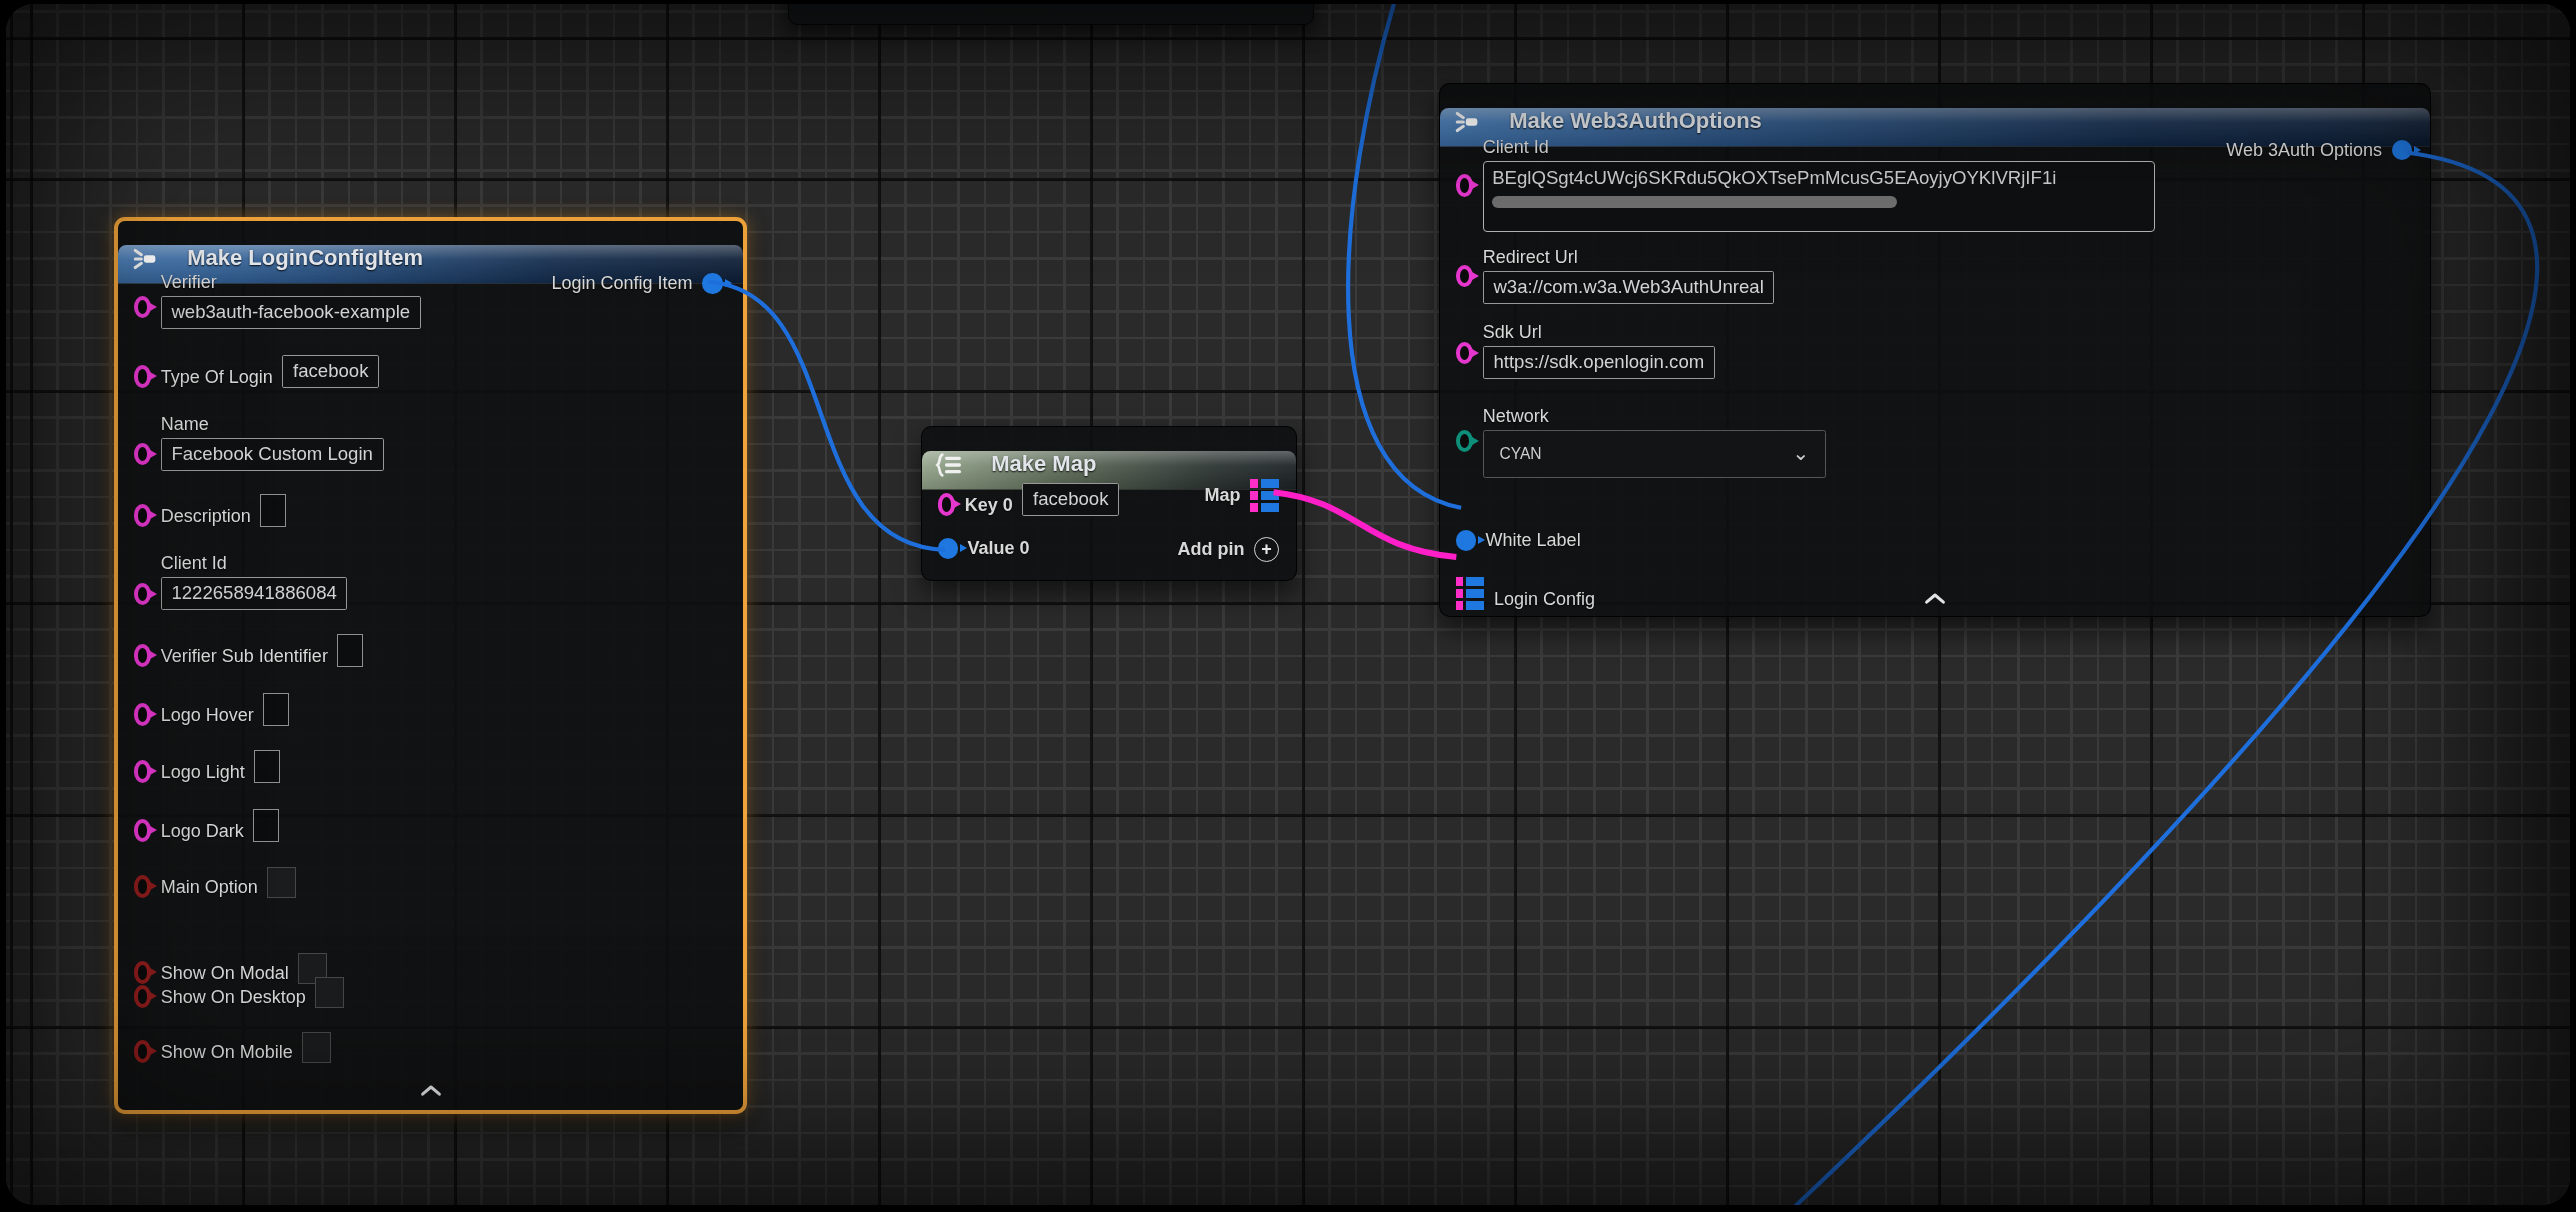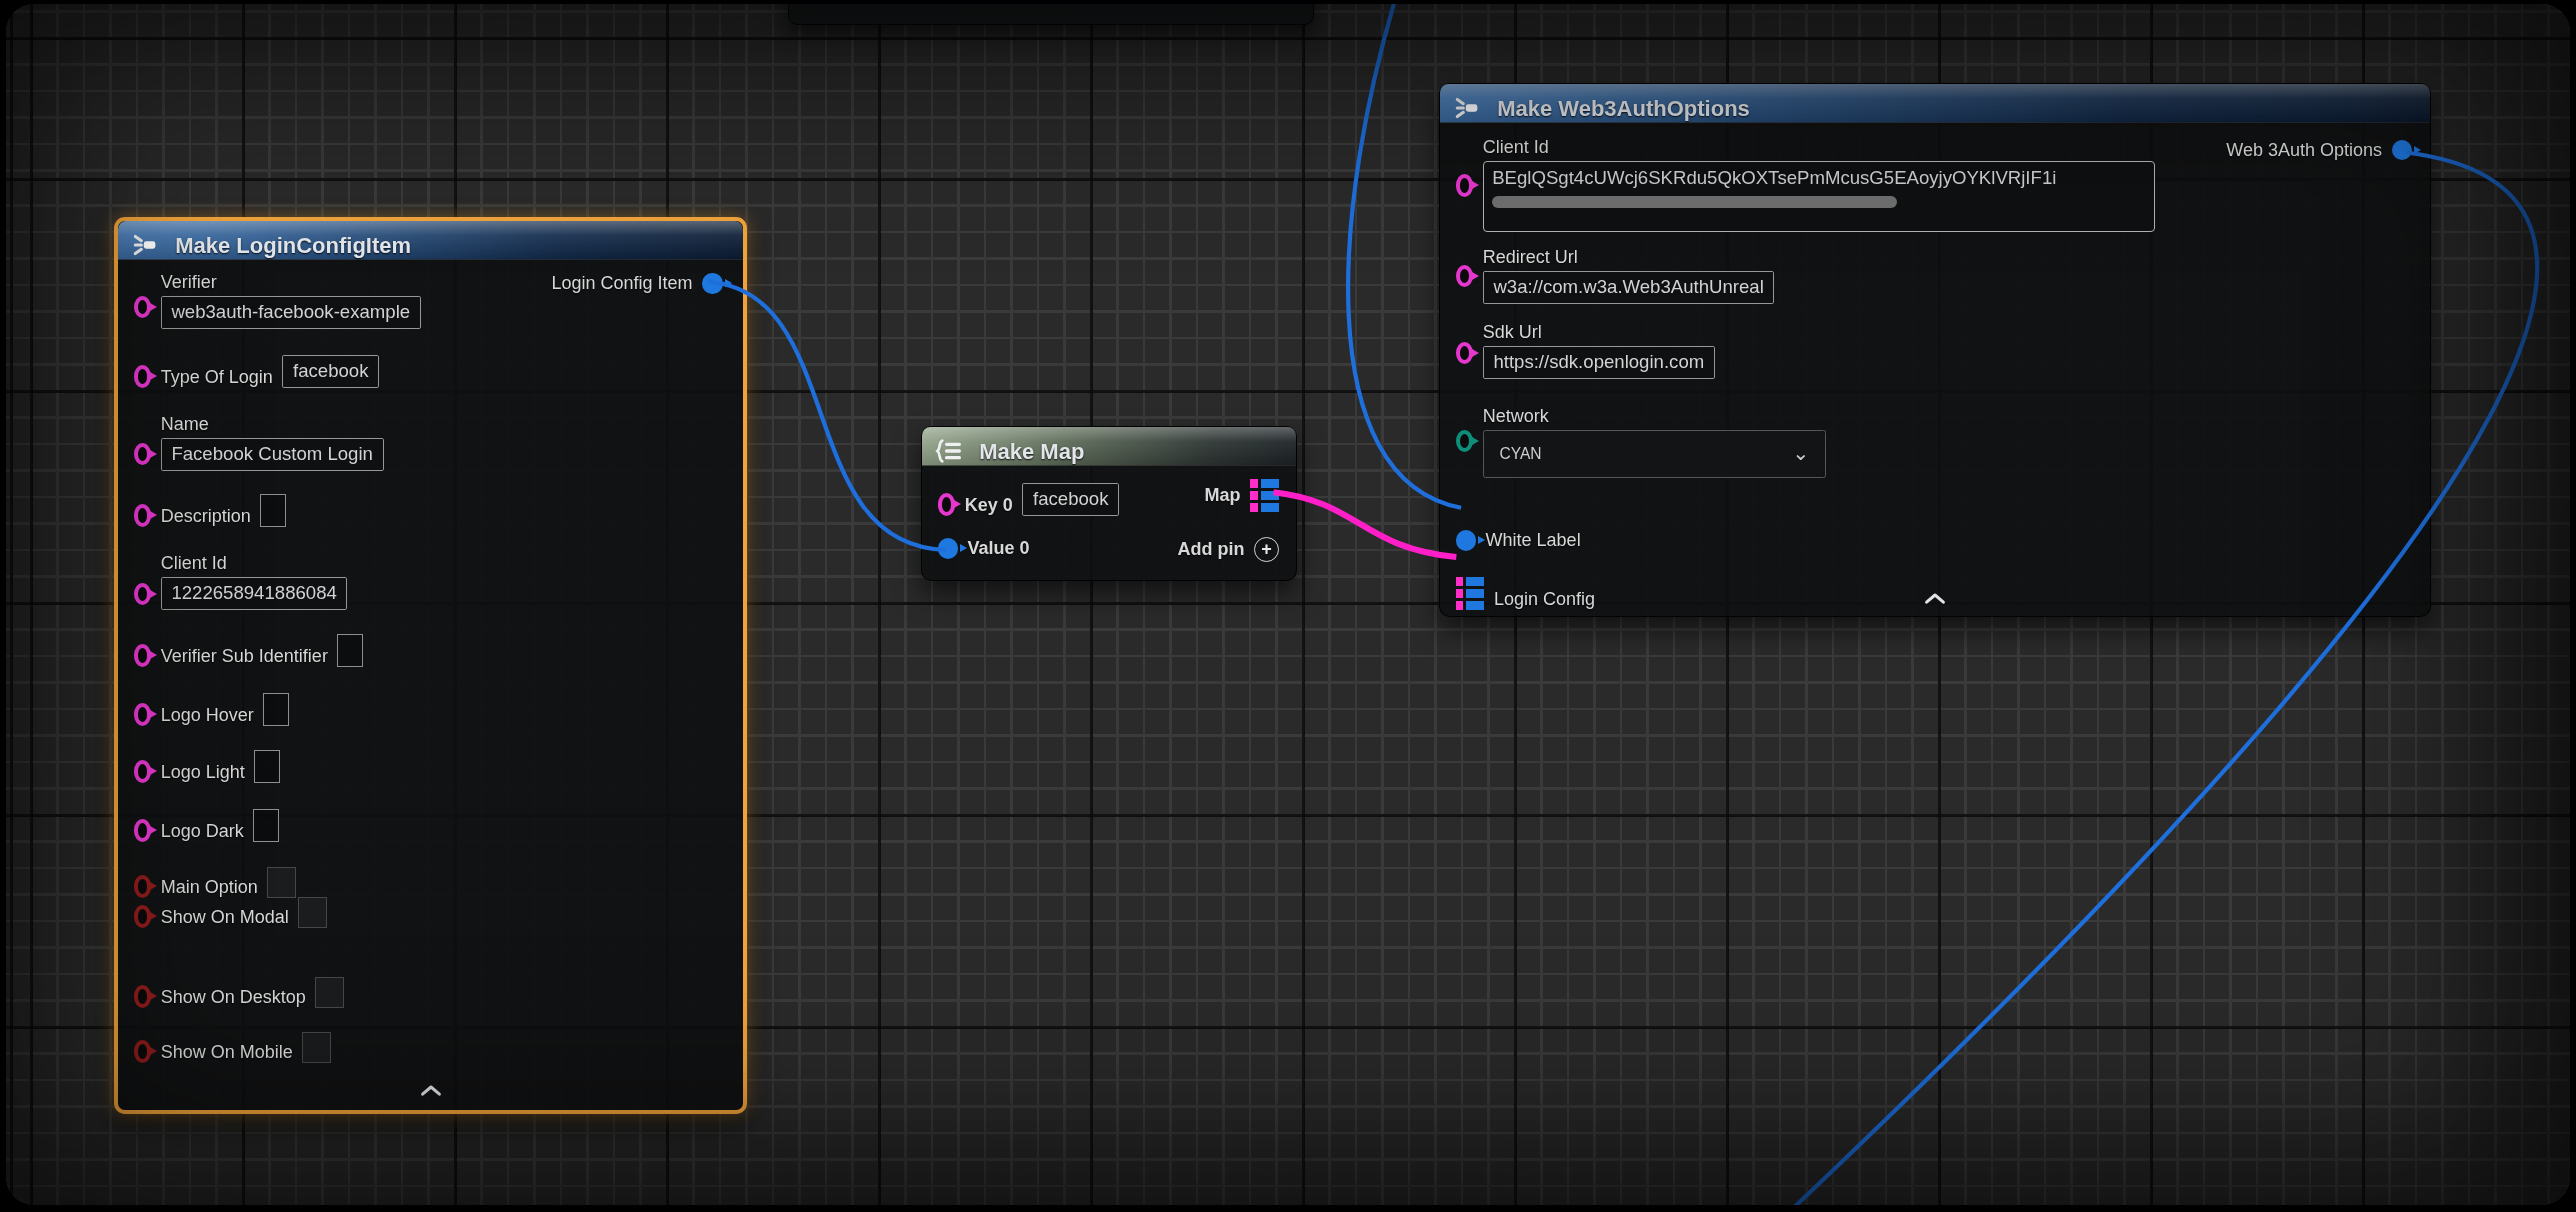--- a/index.html
+++ b/index.html
@@ -11,22 +11,22 @@
       repeating-linear-gradient(to right, #3a3a3a 0 2.4px, transparent 2.4px 26.5px),
       repeating-linear-gradient(to bottom, #3a3a3a 0 2.4px, transparent 2.4px 26.5px),
       #2a2a2a;
     background-position:24px 174px,24px 174px,24px 174px,24px 174px;}
   .vignette{position:absolute;inset:0;z-index:9;pointer-events:none;border-radius:28px;
     box-shadow:inset 0 0 180px 54px rgba(0,0,0,.55), inset -72px 0 156px 6px rgba(0,0,0,.35);}
   
   .node{position:absolute;z-index:2;background:rgba(14,16,17,.90);border:1.8px solid rgba(0,0,0,.85);
     border-radius:10.8px;box-shadow:0 13.2px 26.5px rgba(0,0,0,.55);}
   .node.selected{border:4.2px solid #F0A33A;box-shadow:0 0 18px rgba(240,160,50,.40),0 13.2px 26.5px rgba(0,0,0,.55);}
-  .hdr{height:38px;display:flex;align-items:flex-end;gap:16px;padding:0 13.2px;border-radius:8.4px 8.4px 0 0;
-    border-bottom:1.2px solid rgba(0,0,0,.6);}
+  .hdr{height:38px;display:flex;align-items:flex-start;gap:28px;padding:0 13.2px;border-radius:8.4px 8.4px 0 0;
+    border-bottom:1.2px solid rgba(0,0,0,.6);margin-top:24px;}
   .hdr.blue{background:
     linear-gradient(180deg, rgba(255,255,255,.32) 0%, rgba(255,255,255,.07) 38%, rgba(0,0,0,.15) 100%),
     linear-gradient(90deg,#4277b3 0%,#2a5486 32%,#132c4d 70%,#0d1e36 100%);}
   .hdr.green{background:
     linear-gradient(180deg, rgba(255,255,255,.30) 0%, rgba(255,255,255,.06) 38%, rgba(0,0,0,.15) 100%),
     linear-gradient(90deg,#93a48a 0%,#5d6b58 38%,#2c3432 78%,#1d2326 100%);}
   .title{color:#e2e6ea;font-size:22px;font-weight:700;text-shadow:0 1.2px 1.8px rgba(0,0,0,.85);white-space:nowrap;}
   .hicon{flex:none;}
   .body{position:absolute;inset:38px 0 0 0;}
   .lbl{color:#d8d8d8;font-size:18px;text-shadow:0 1.2px 1.2px rgba(0,0,0,.7);white-space:nowrap;}
@@ -153,21 +153,21 @@
         <span class="lbl">Logo Dark</span>
         <div class="smallbox"></div>
       </div>
 
       <div class="prow inline" style="top:608px;">
         <span class="pin hollow red"></span>
         <span class="lbl">Main Option</span>
         <div class="checkbox"></div>
       </div>
 
-      <div class="prow inline" style="top:638px;">
+      <div class="prow inline" style="top:694px;">
         <span class="pin hollow red"></span>
         <span class="lbl">Show On Modal</span>
         <div class="checkbox"></div>
       </div>
 
       <div class="prow inline" style="top:718px;">
         <span class="pin hollow red"></span>
         <span class="lbl">Show On Desktop</span>
         <div class="checkbox"></div>
       </div>

